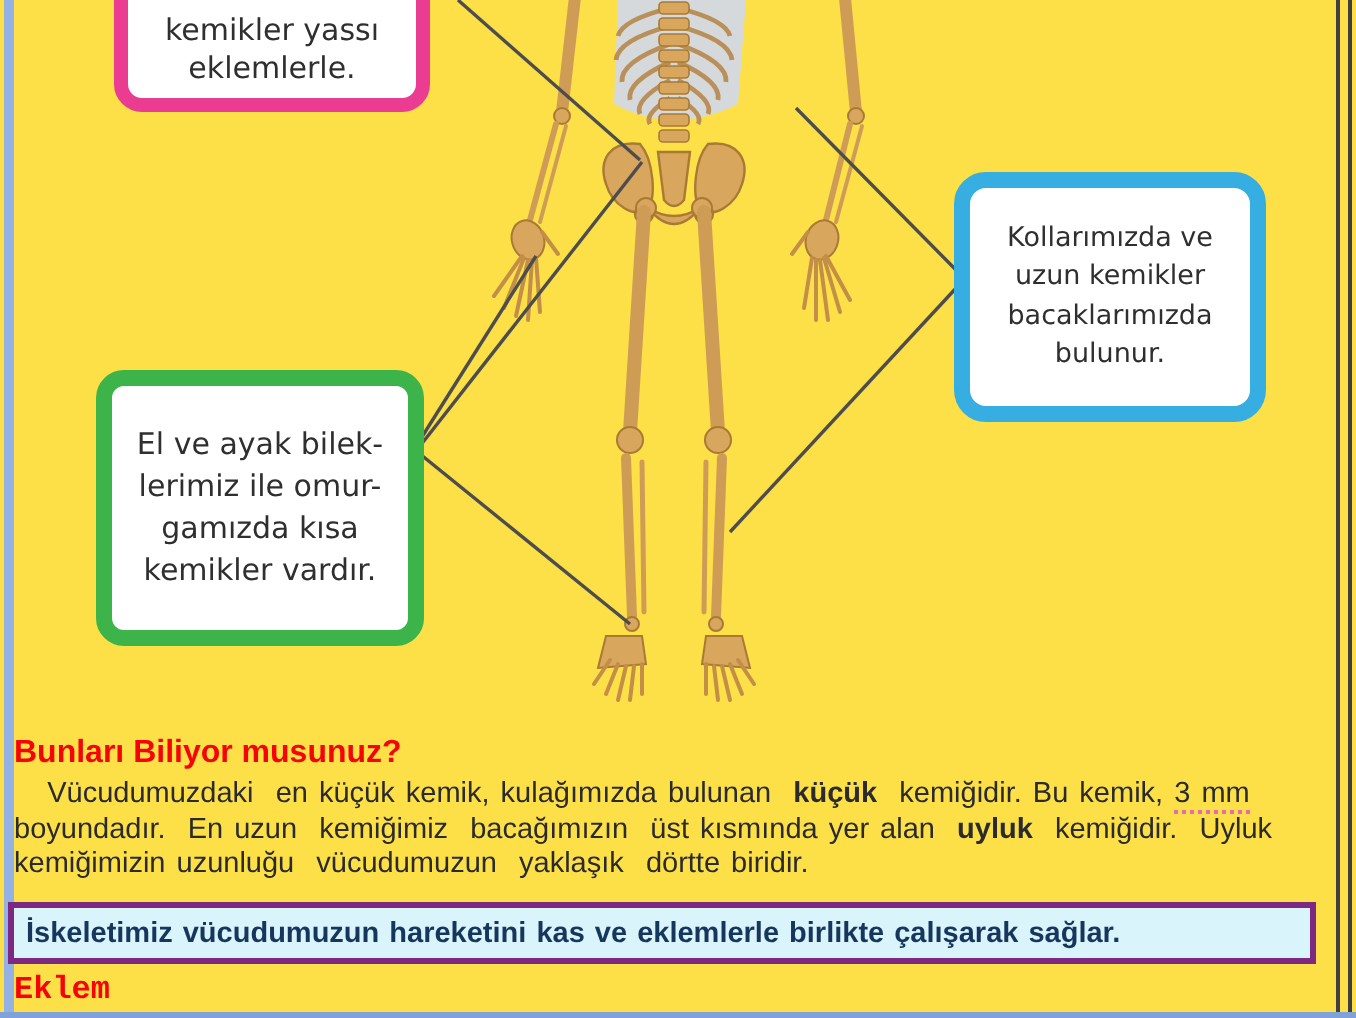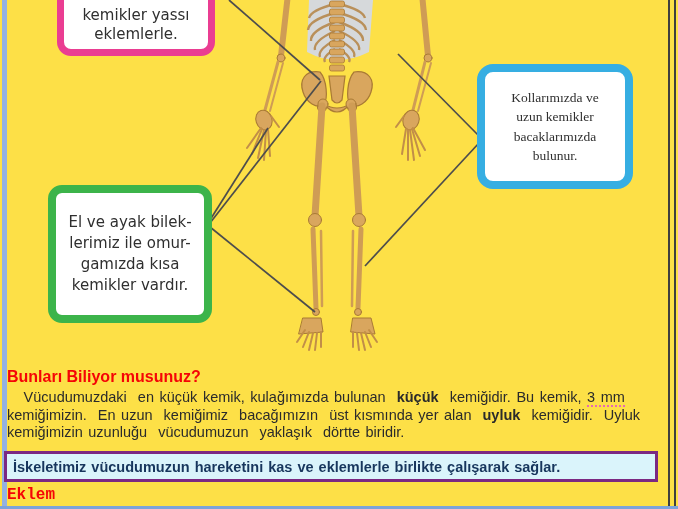--- a/index.html
+++ b/index.html
@@ -12,22 +12,22 @@
   .bottom-rule{position:absolute;left:0;bottom:0;width:100%;height:3px;background:var(--bottom-rule);}
 
   svg.layer{position:absolute;pointer-events:none;}
 
   .callout{position:absolute;box-sizing:border-box;background:#fff;border-style:solid;
     display:flex;flex-direction:column;justify-content:center;align-items:center;text-align:center;
     font-family:"DejaVu Sans",sans-serif;color:#2f2f2f;z-index:5;}
   .callout .cl{width:100%;}
   .callout-flat{left:57px;top:-34px;width:158px;height:90px;border-width:7px;border-color:var(--pink);
     border-radius:14px;justify-content:flex-end;padding-bottom:5px;font-size:15px;line-height:19px;font-weight:500;}
-  .callout-long{left:477px;top:64px;width:156px;height:125px;border-width:8px;border-color:var(--blue);
-    border-radius:16px;font-size:13.5px;line-height:19.5px;font-weight:500;font-family:Liberation Serif, serif;}
+  .callout-long{left:477px;top:86px;width:156px;height:125px;border-width:8px;border-color:var(--blue);
+    border-radius:16px;font-size:13.5px;line-height:19.5px;font-weight:500;}
   .callout-short{left:48px;top:185px;width:164px;height:138px;border-width:8px;border-color:var(--green);
     border-radius:14px;font-size:15px;line-height:21px;font-weight:500;}
 
   .dyk-heading{position:absolute;left:7px;top:368px;font-size:16px;font-weight:bold;color:var(--red);}
   .para{position:absolute;left:7px;top:389px;width:656px;font-size:14.5px;line-height:17.5px;
     color:var(--text);word-spacing:1.5px;}
   .para .pline{white-space:pre;}
   .bold-term{font-weight:bold;}
   .spellline{border-bottom:2px dotted var(--spell);}
 
@@ -172,21 +172,21 @@
     <div class="cl">El ve ayak bilek-</div>
     <div class="cl">lerimiz ile omur-</div>
     <div class="cl">gamızda kısa</div>
     <div class="cl">kemikler vardır.</div>
   </div>
 
   <div class="dyk-heading">Bunları Biliyor musunuz?</div>
 
   <div class="para">
     <div class="pline"><span>   Vücudumuzdaki  en küçük kemik, kulağımızda bulunan  </span><span class="bold-term">küçük</span><span>  kemiğidir. Bu kemik, </span><span class="spellline">3 mm</span></div>
-    <div class="pline"><span>kemiğimizin.  En uzun  kemiğimiz  bacağımızın  üst kısmında yer alan  </span><span class="bold-term">uyluk</span><span>  kemiğidir.  Uyluk</span></div>
+    <div class="pline"><span>boyundadır.  En uzun  kemiğimiz  bacağımızın  üst kısmında yer alan  </span><span class="bold-term">uyluk</span><span>  kemiğidir.  Uyluk</span></div>
     <div class="pline"><span>kemiğimizin uzunluğu  vücudumuzun  yaklaşık  dörtte biridir.</span></div>
   </div>
 
   <div class="banner">
     <span>İskeletimiz vücudumuzun hareketini kas ve eklemlerle birlikte  çalışarak sağlar.</span>
   </div>
 
   <div class="joint-heading">Eklem</div>
 
 </div>

